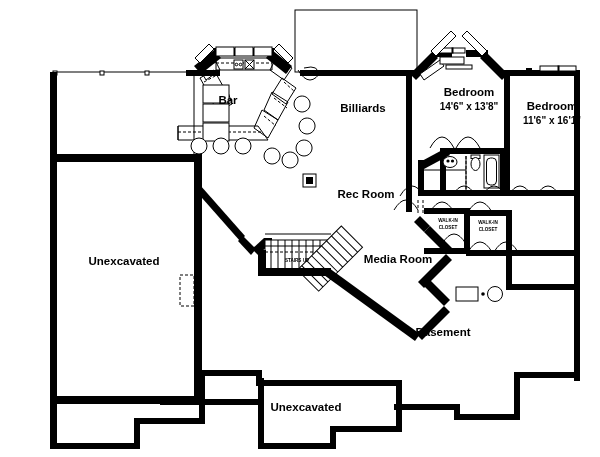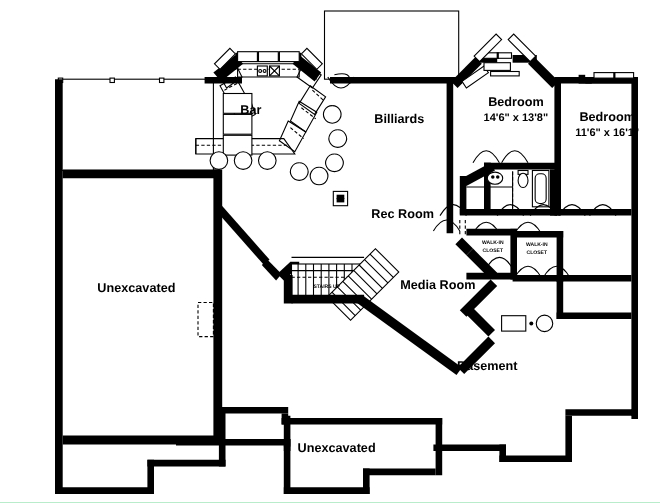--- a/index.html
+++ b/index.html
@@ -7,21 +7,21 @@
     padding: 0;
     background: #ffffff;
   }
   body {
     font-family: "Liberation Sans", sans-serif;
   }
   #plan-wrap {
     position: relative;
     width: 600px;
     height: 457px;
-    background: #22c55e;
+    background: #d946ef;
     overflow: hidden;
   }
   #floorplan-svg {
     display: block;
     width: 600px;
     height: 457px;
   }
   .room-label {
     font-family: "Liberation Sans", sans-serif;
     font-weight: bold;

